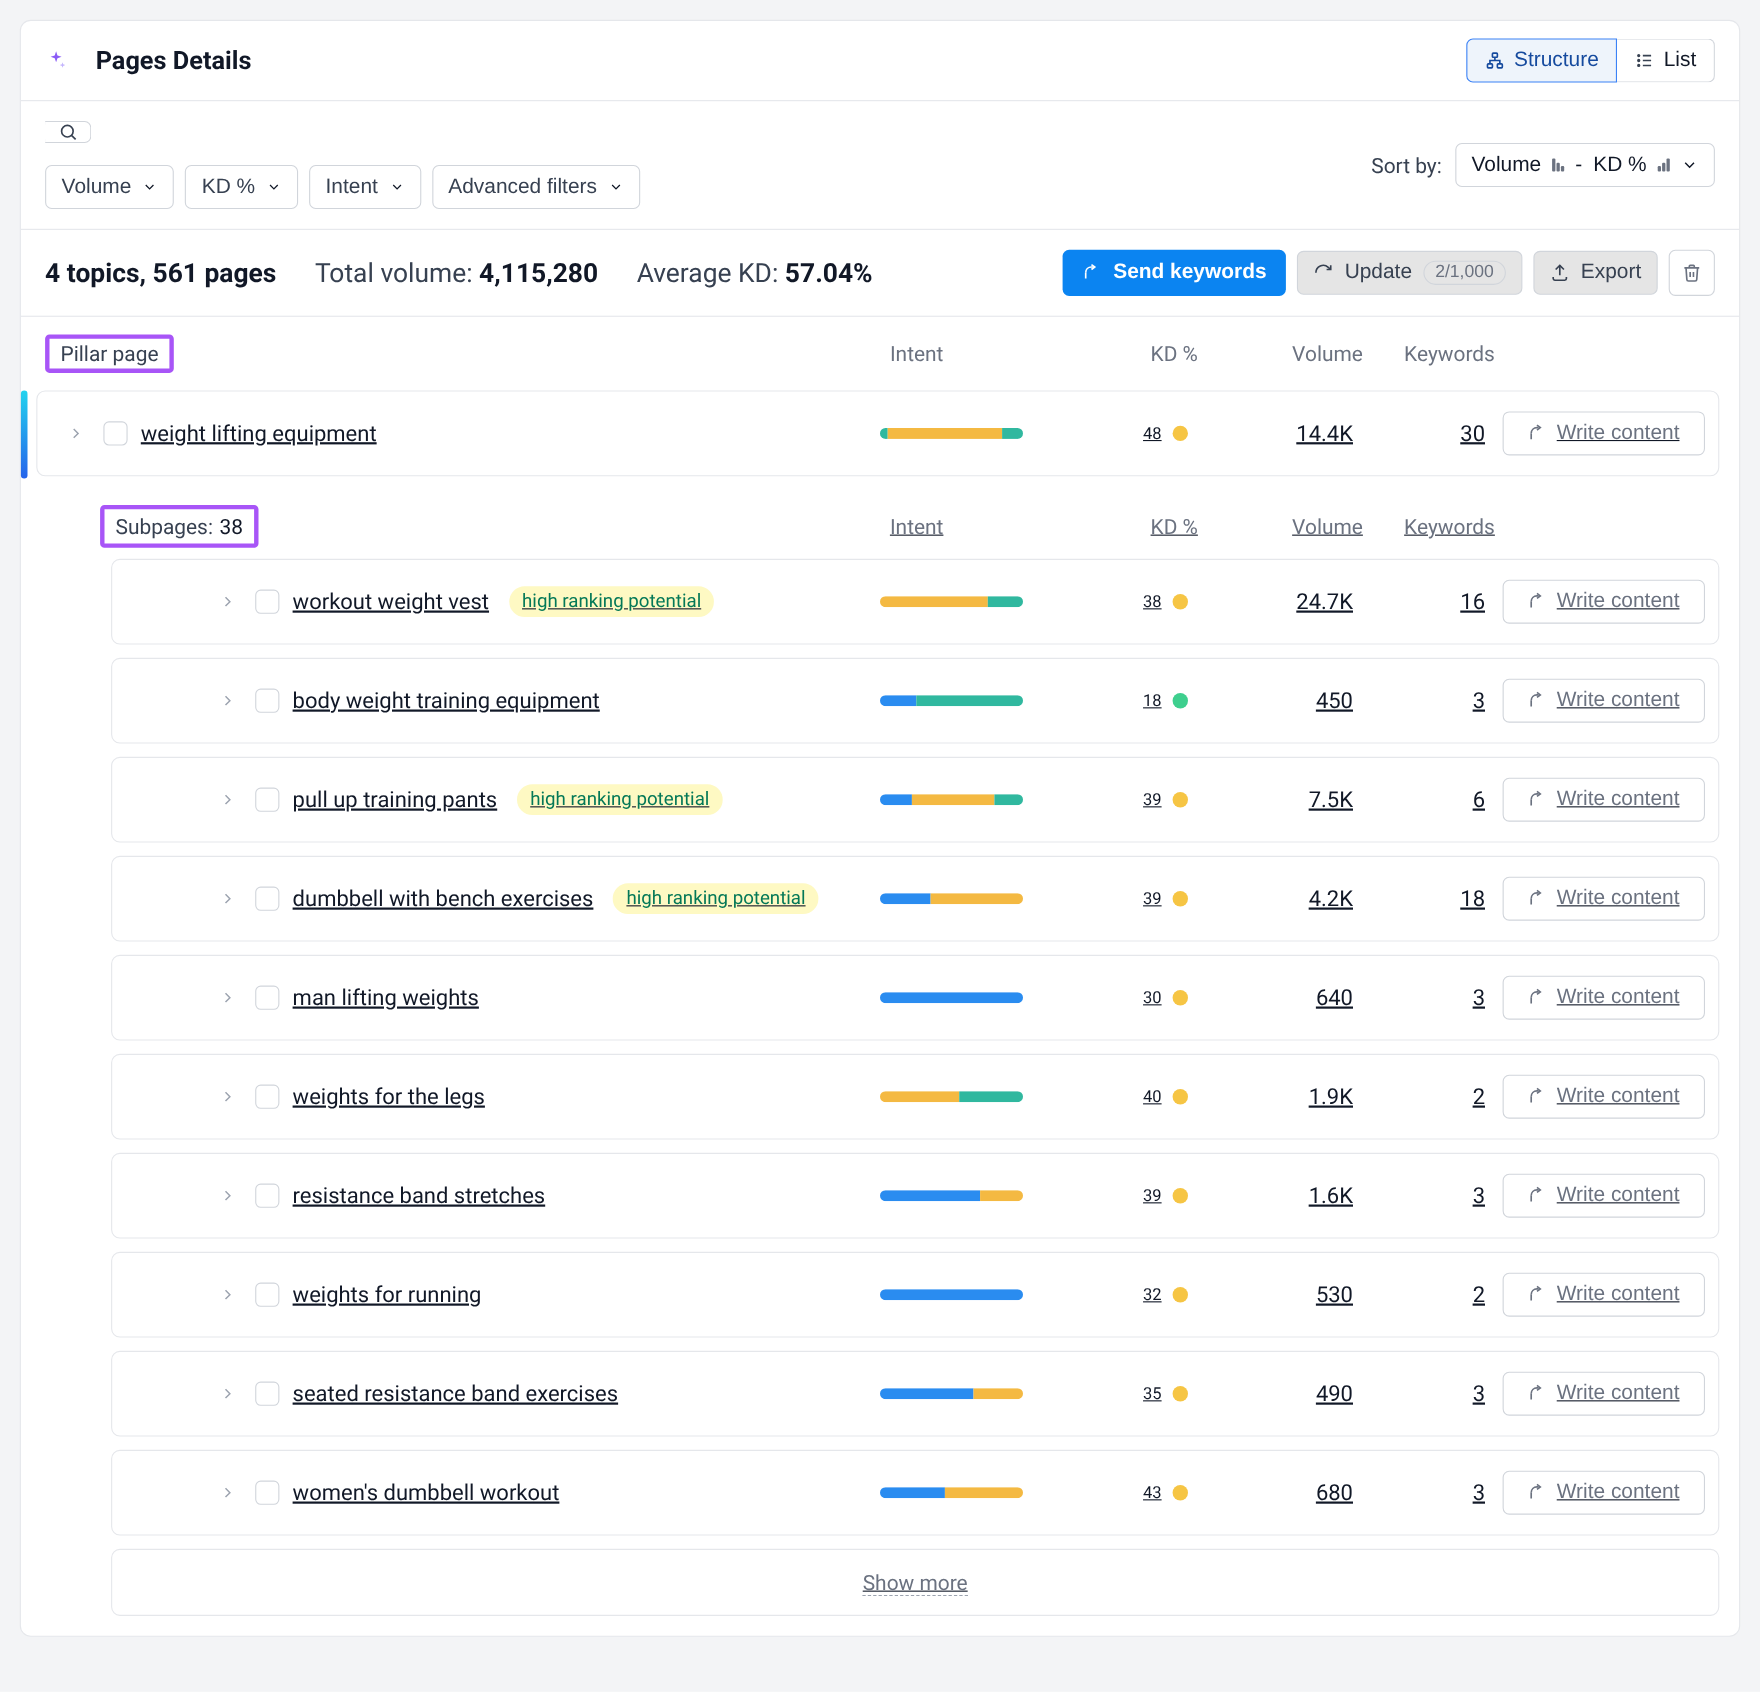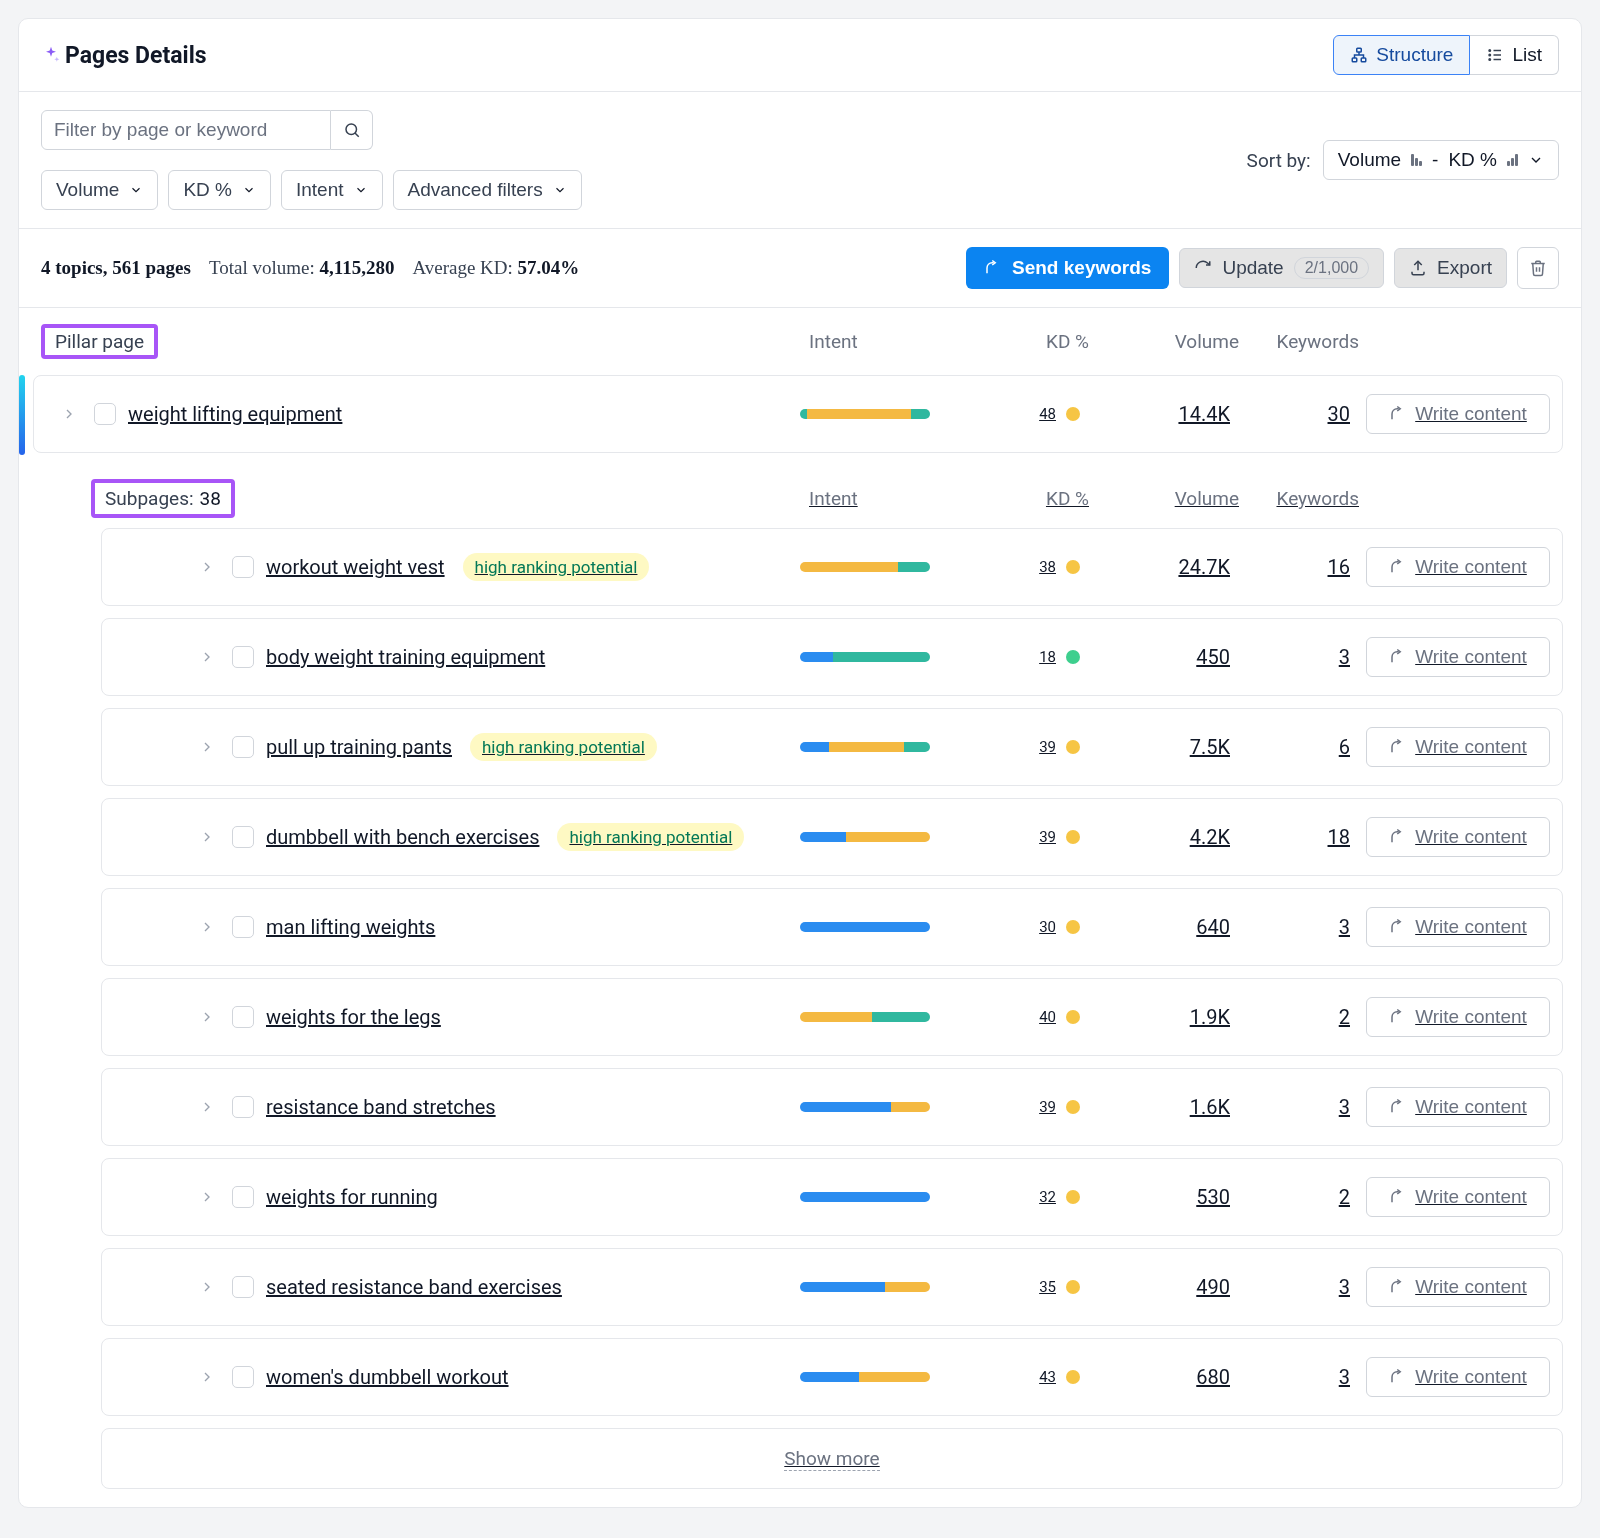--- a/index.html
+++ b/index.html
@@ -16,21 +16,21 @@
     border: 1px solid #e5e7eb;
     border-radius: 10px;
   }
   .topbar {
     display: flex;
     align-items: center;
     justify-content: space-between;
     padding: 16px 22px;
     border-bottom: 1px solid #e5e7eb;
   }
-  .title-wrap { display: flex; align-items: center; gap: 4px; }
+  .title-wrap { display: flex; align-items: center; gap: 26px; }
   .sparkle { width: 20px; height: 20px; }
   .page-title { font-weight: 700; font-size: 23px; }
   .view-toggle { display: flex; }
   .view-btn {
     display: flex; align-items: center; gap: 8px;
     padding: 8px 16px; border: 1px solid #d1d5db;
     background: #fff; font-size: 19px; color: #111827;
     cursor: pointer;
   }
   .view-btn:first-child { border-radius: 6px 0 0 6px; }
@@ -71,21 +71,21 @@
     padding: 8px 14px; border: 1px solid #d1d5db; border-radius: 6px;
     background: #fff; font-size: 19px; color: #111827; cursor: pointer;
   }
   .mini-bars { display: inline-flex; align-items: flex-end; gap: 1px; }
   .mini-bars span { width: 3px; background: #6b7280; border-radius: 1px; }
 
   .summarybar {
     display: flex; align-items: center; justify-content: space-between;
     padding: 18px 22px; border-bottom: 1px solid #e5e7eb; border-top: 1px solid #e5e7eb;
   }
-  .summary-left { display: flex; gap: 18px; align-items: baseline; color: #111827; font-size: 19px; flex-wrap: wrap; font-family: Liberation Serif, serif;}
+  .summary-left { display: flex; gap: 35px; align-items: baseline; color: #111827; font-size: 24px; flex-wrap: wrap;}
   .summary-left .muted { color: #374151; }
   .summary-left strong { font-weight: 700; }
   .summary-right { display: flex; gap: 10px; align-items: center; padding-left: 36px; }
   .primary-btn {
     background: #0b84f1; color: #fff; border: none; border-radius: 6px;
     padding: 10px 18px; font-size: 19px; font-weight: 600;
     display: inline-flex; align-items: center; gap: 10px; cursor: pointer;
   }
   .secondary-btn {
     background: #e5e5e5; color: #374151; border: 1px solid #d1d5db; border-radius: 6px;
@@ -221,21 +221,20 @@
             <line x1="10" y1="18" x2="20" y2="18"></line>
         </svg>
         <span>List</span>
       </button>
     </div>
   </div>
 
   <div class="filters">
     <div class="filters-left">
       <div class="search-wrap">
-        <input type="text" class="search-input" placeholder="Filter by page or keyword" style="">
         <button class="search-btn">
           <svg class="icon" viewBox="0 0 24 24" fill="none" stroke="#374151" stroke-width="2">
               <circle cx="11" cy="11" r="7"></circle>
               <line x1="21" y1="21" x2="16" y2="16"></line>
             </svg>
         </button>
       </div>
       <div style="width:100%; height:0;"></div>
       <button class="chip">
         <span>Volume</span>

